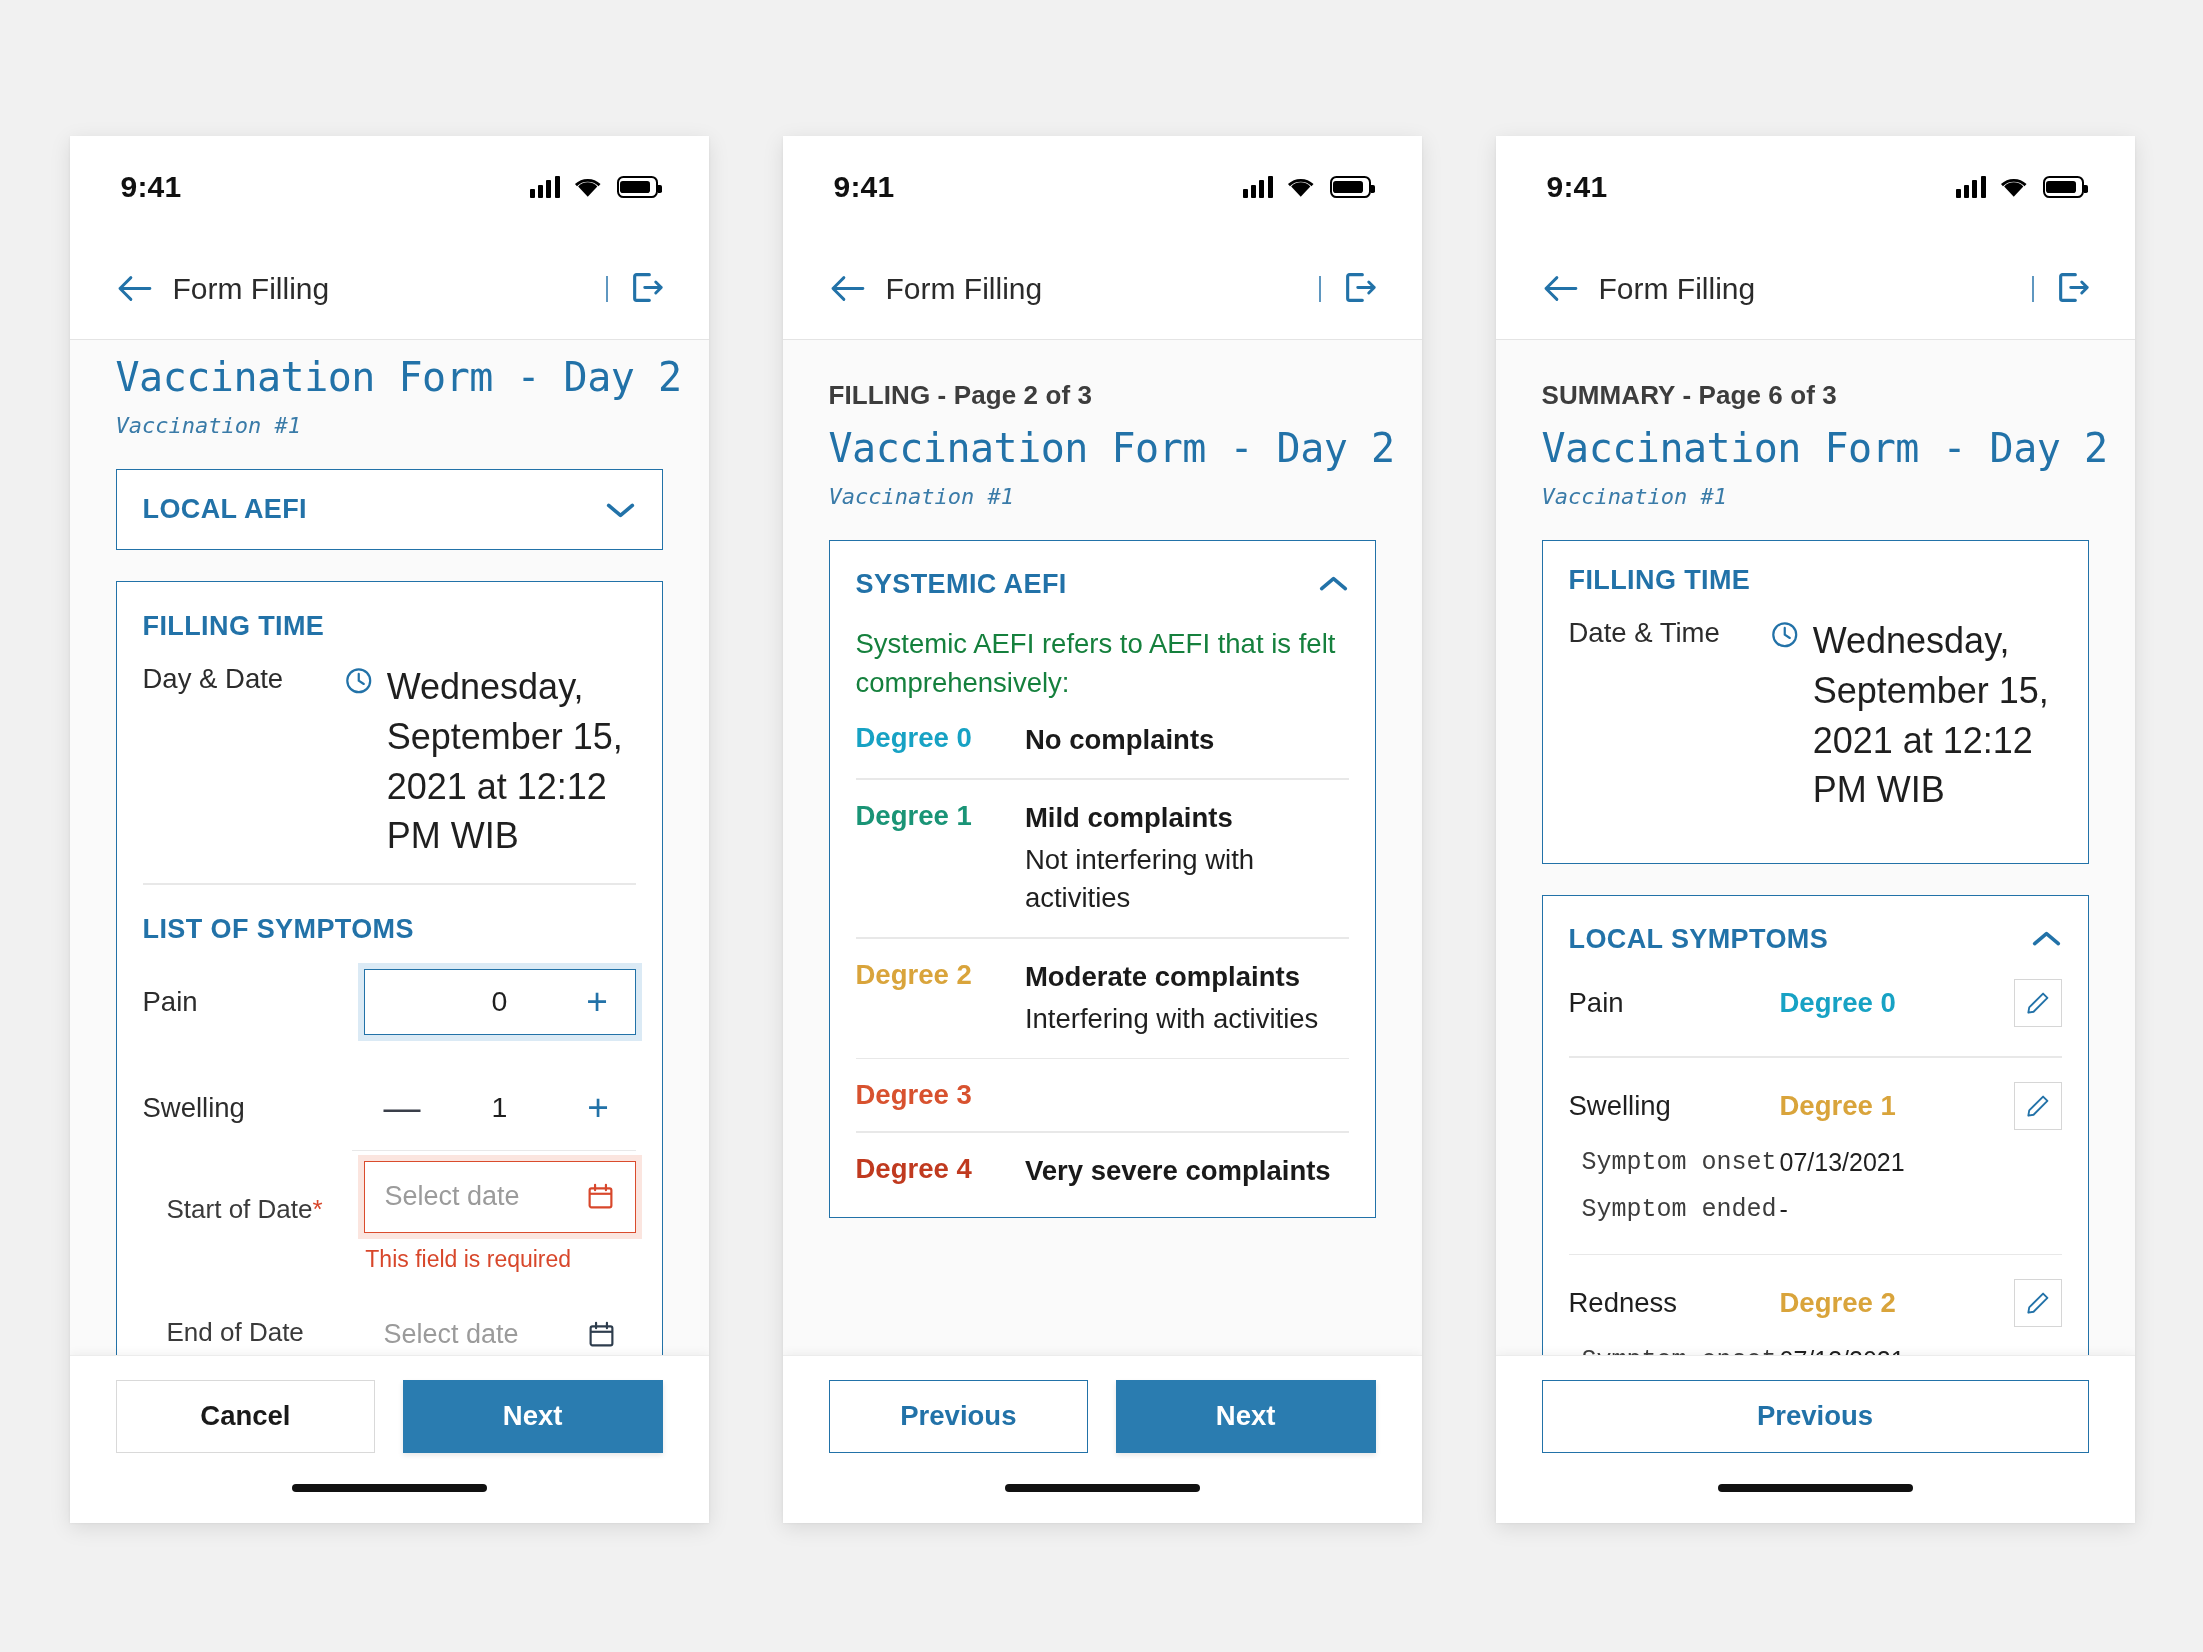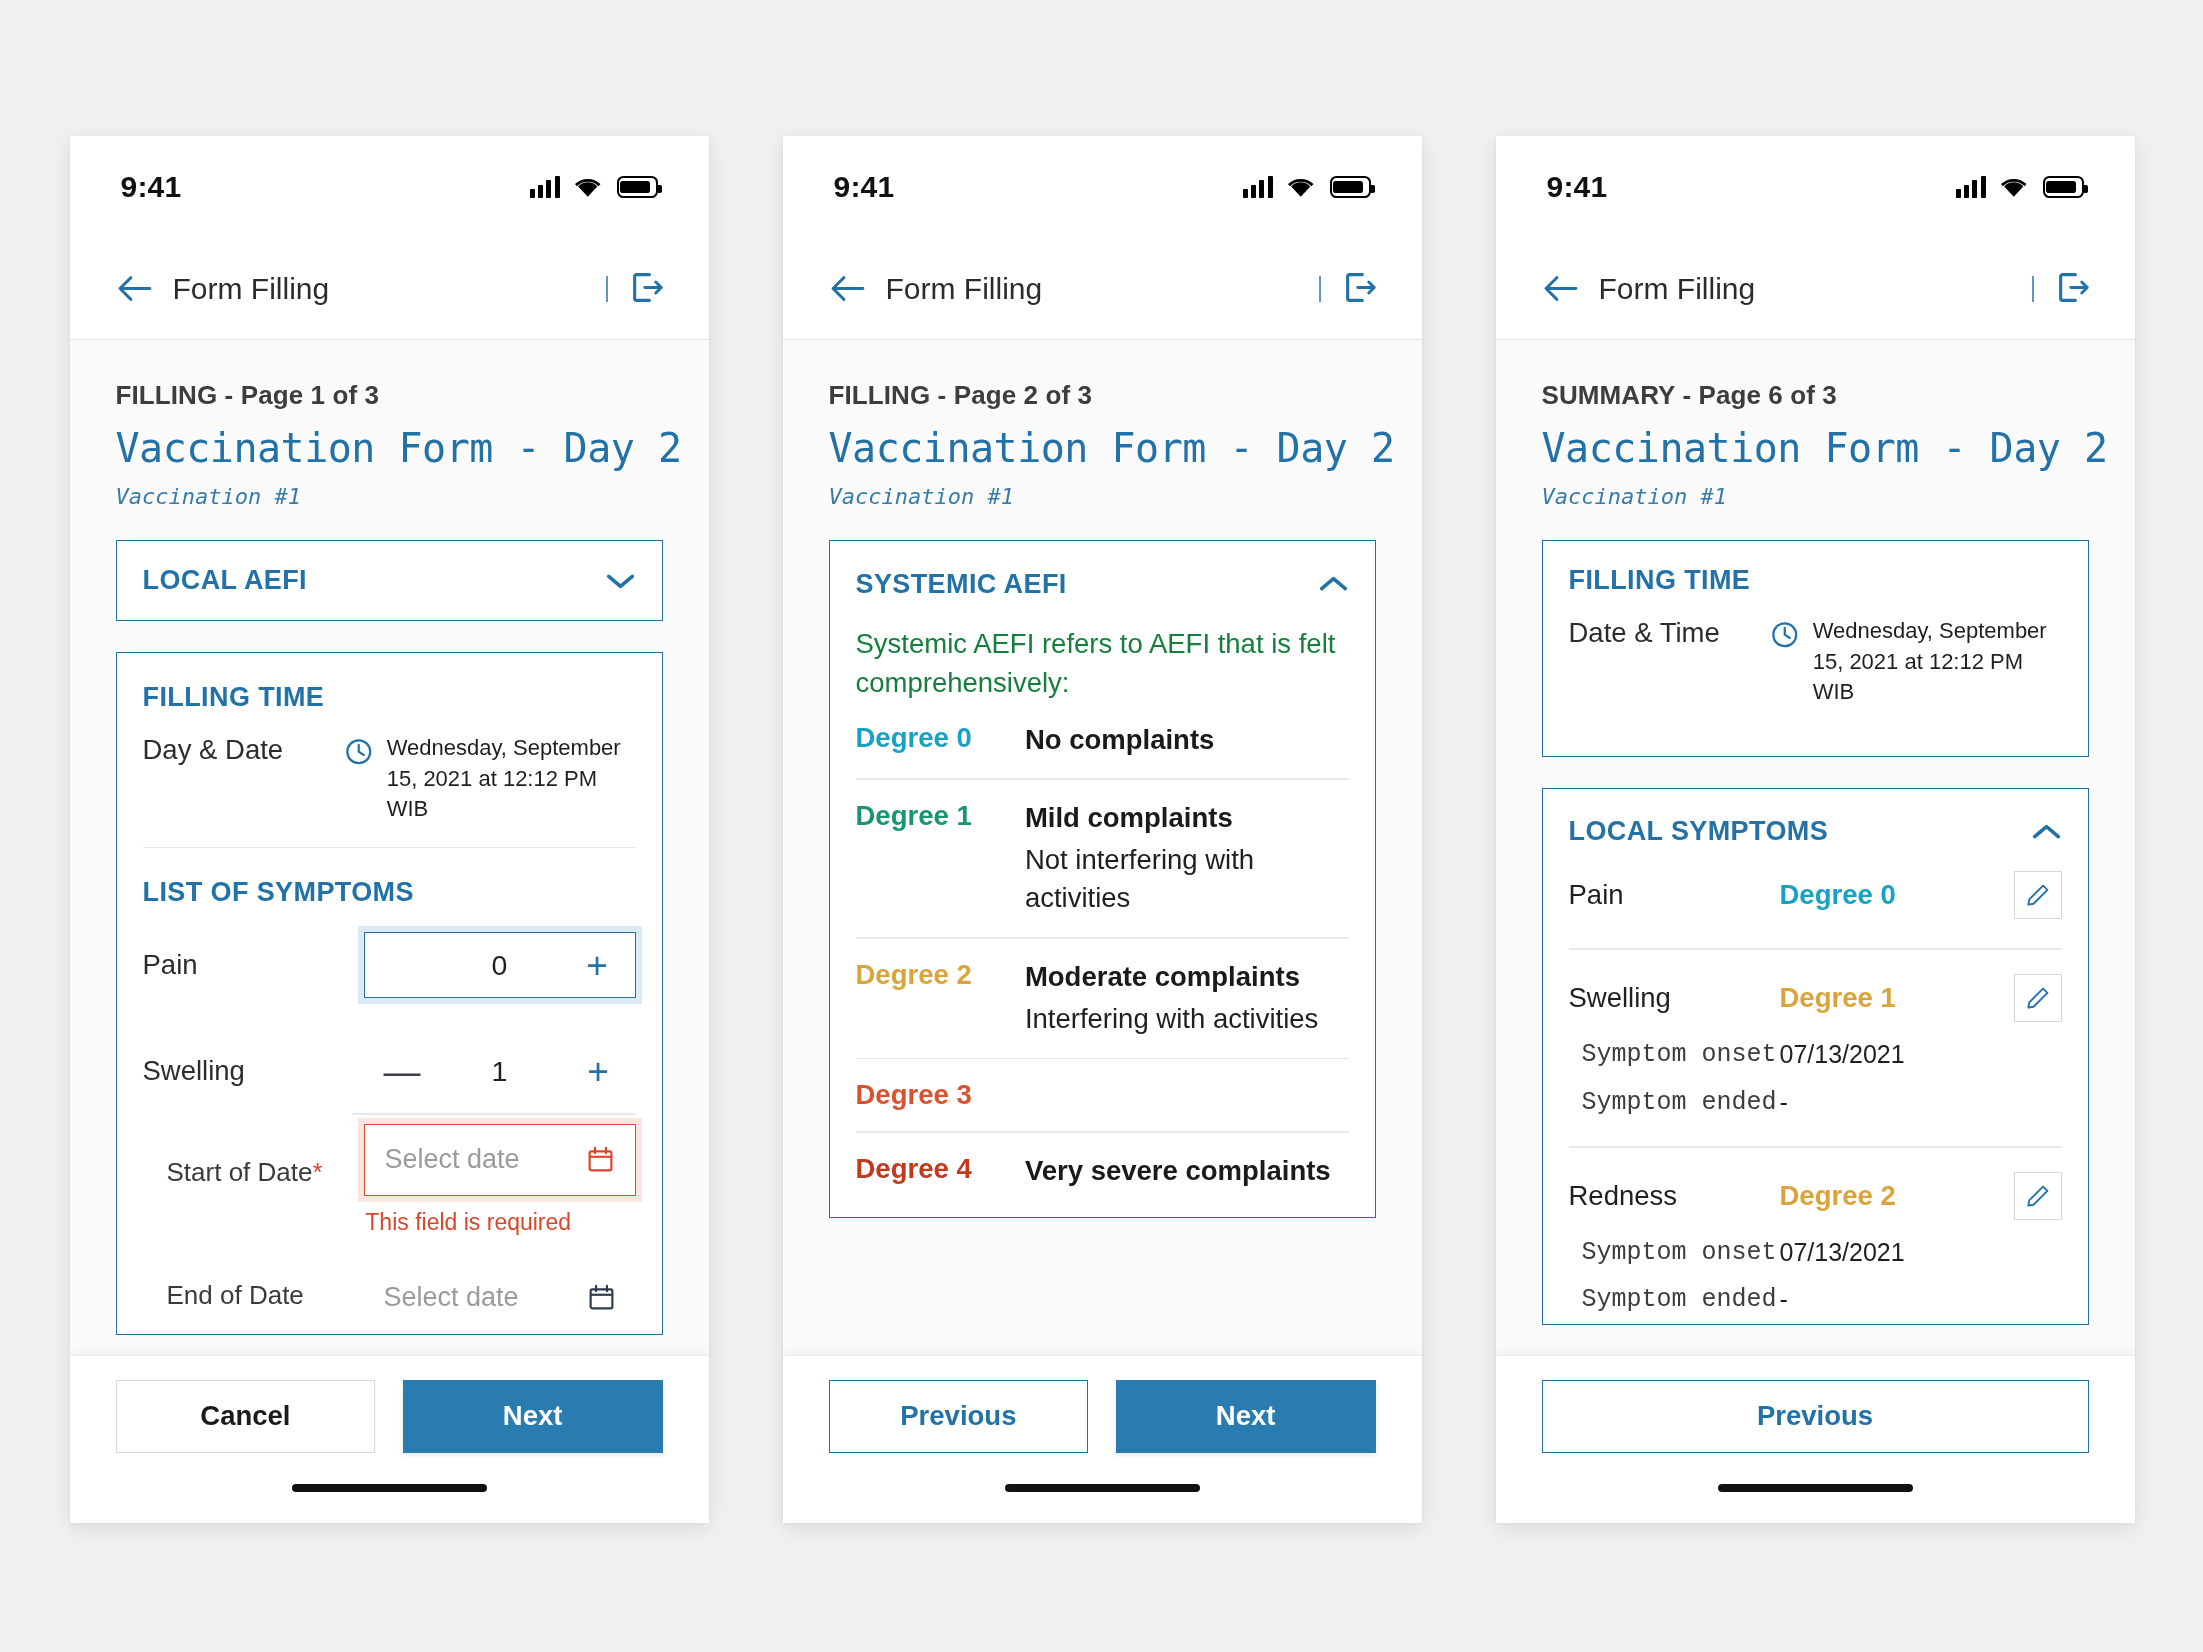--- a/index.html
+++ b/index.html
@@ -155,21 +155,21 @@
     padding: 20px 0 22px 0;
   }
   .row .lbl {
     font-size: 27.5px;
     color: #2c2c2c;
     flex: 0 0 auto;
     width: 202px;
     line-height: 1.25;
   }
   .row .val {
-    font-size: 22px;
+    font-size: 36px;
     color: #1f1f1f;
     line-height: 1.38;
     display: flex;
     gap: 14.7px;
     flex: 1 1 auto;
   }
   .hr { height: 1.8px; background: #e8e8e8; }
 
   
   .sym-row {
@@ -336,21 +336,20 @@
         <span>
           <svg width="35" height="33" viewBox="0 0 38 36">
               <path d="M21 4 H7 a2 2 0 0 0-2 2 V30 a2 2 0 0 0 2 2 H21" stroke="#2272a8" stroke-width="3.4" fill="none" stroke-linecap="round" stroke-linejoin="round"></path>
               <path d="M16 18 H34 M28 12 L34 18 L28 24" stroke="#2272a8" stroke-width="3.2" fill="none" stroke-linecap="round" stroke-linejoin="round"></path>
             </svg>
         </span>
       </span>
     </div>
 
     <div class="body">
-      <div class="page-kicker">FILLING - Page 1 of 3</div>
       <div class="page-title">Vaccination Form - Day 2</div>
       <div class="page-sub">Vaccination #1</div>
 
       <div class="card collapsed-head">
         <span class="card-title">LOCAL AEFI</span>
         <span class="chev">
           <svg width="31" height="20" viewBox="0 0 34 22">
               <path d="M4 6 L17 17 L30 6" stroke="#2272a8" stroke-width="4" fill="none" stroke-linecap="round" stroke-linejoin="round"></path>
             </svg>
         </span>

